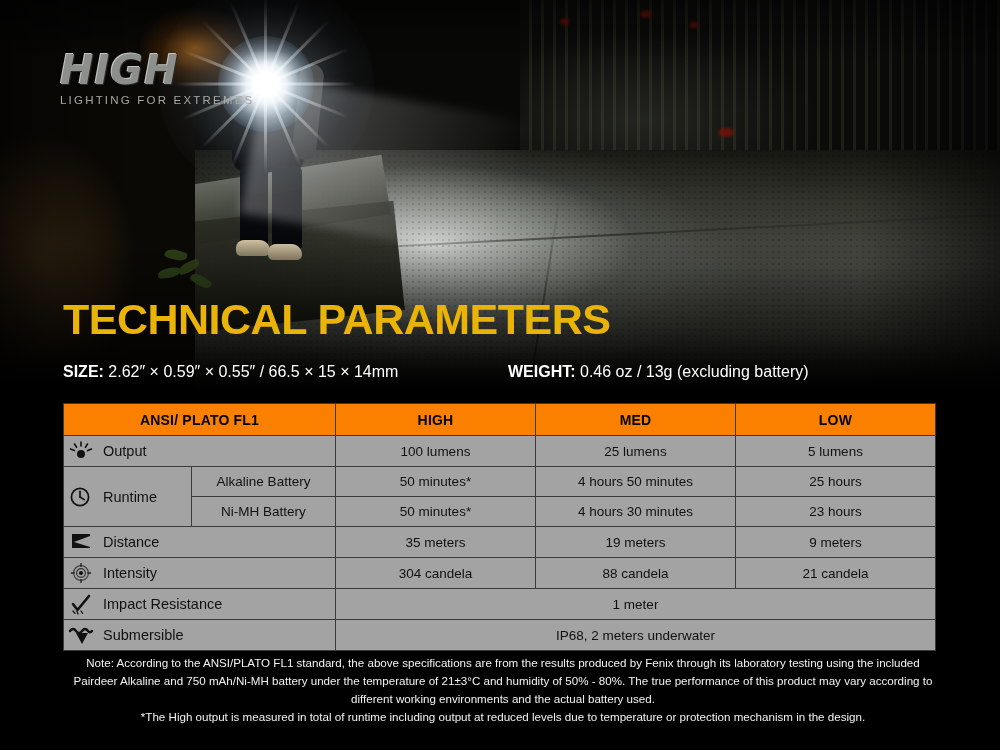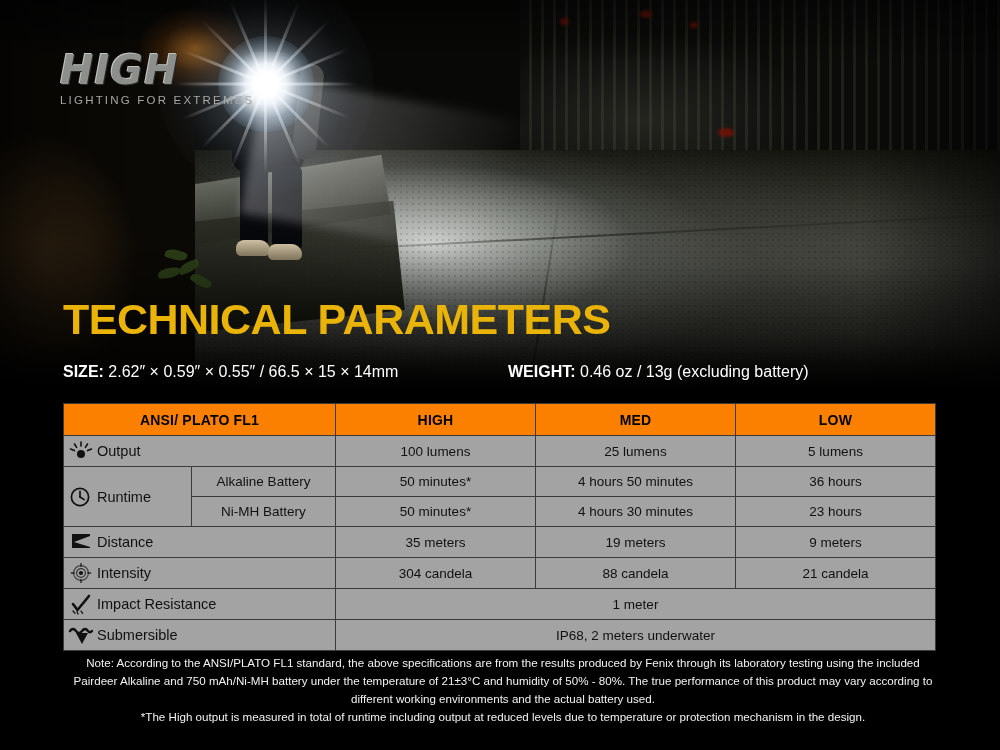--- a/index.html
+++ b/index.html
@@ -211,21 +211,21 @@
     font-weight: 700;
     font-size: 14.5px;
     padding-left: 6px;
   }
   td.sublabel {
     text-align: left;
     font-weight: 700;
     font-size: 13.5px;
     padding-left: 8px;
   }
-  .lblcell { display:flex; align-items:center; gap:3px;text-align:center; }
+  .lblcell { display:flex; align-items:center; gap:9px;text-align:center; }
   .ico { width: 26px; height: 22px; flex:0 0 26px; display:block; }
   td.vcell { font-size: 13.5px; }  
   .colA1 { width: 128px; }
   .colA2 { width: 144px; }
   .colH { width: 200px; }
   .colM { width: 200px; }
   .colL { width: 200px; }
 
   
   .note {
@@ -359,21 +359,21 @@
                 <line x1="12" y1="11" x2="12" y2="5.4" stroke="#111" stroke-width="1.7" stroke-linecap="round"></line>
                 <line x1="12" y1="11" x2="16.2" y2="13.6" stroke="#111" stroke-width="1.7" stroke-linecap="round"></line>
               </svg>
             </span>
             <span>Runtime</span>
           </span>
         </td>
         <td class="sublabel">Alkaline Battery</td>
         <td class="vcell">50 minutes*</td>
         <td class="vcell">4 hours 50 minutes</td>
-        <td class="vcell">36 hours</td>
+        <td class="vcell">25 hours</td>
       </tr>
 
       <tr>
         <td class="sublabel">Ni-MH Battery</td>
         <td class="vcell">50 minutes*</td>
         <td class="vcell">4 hours 30 minutes</td>
         <td class="vcell">23 hours</td>
       </tr>
 
       <tr>

